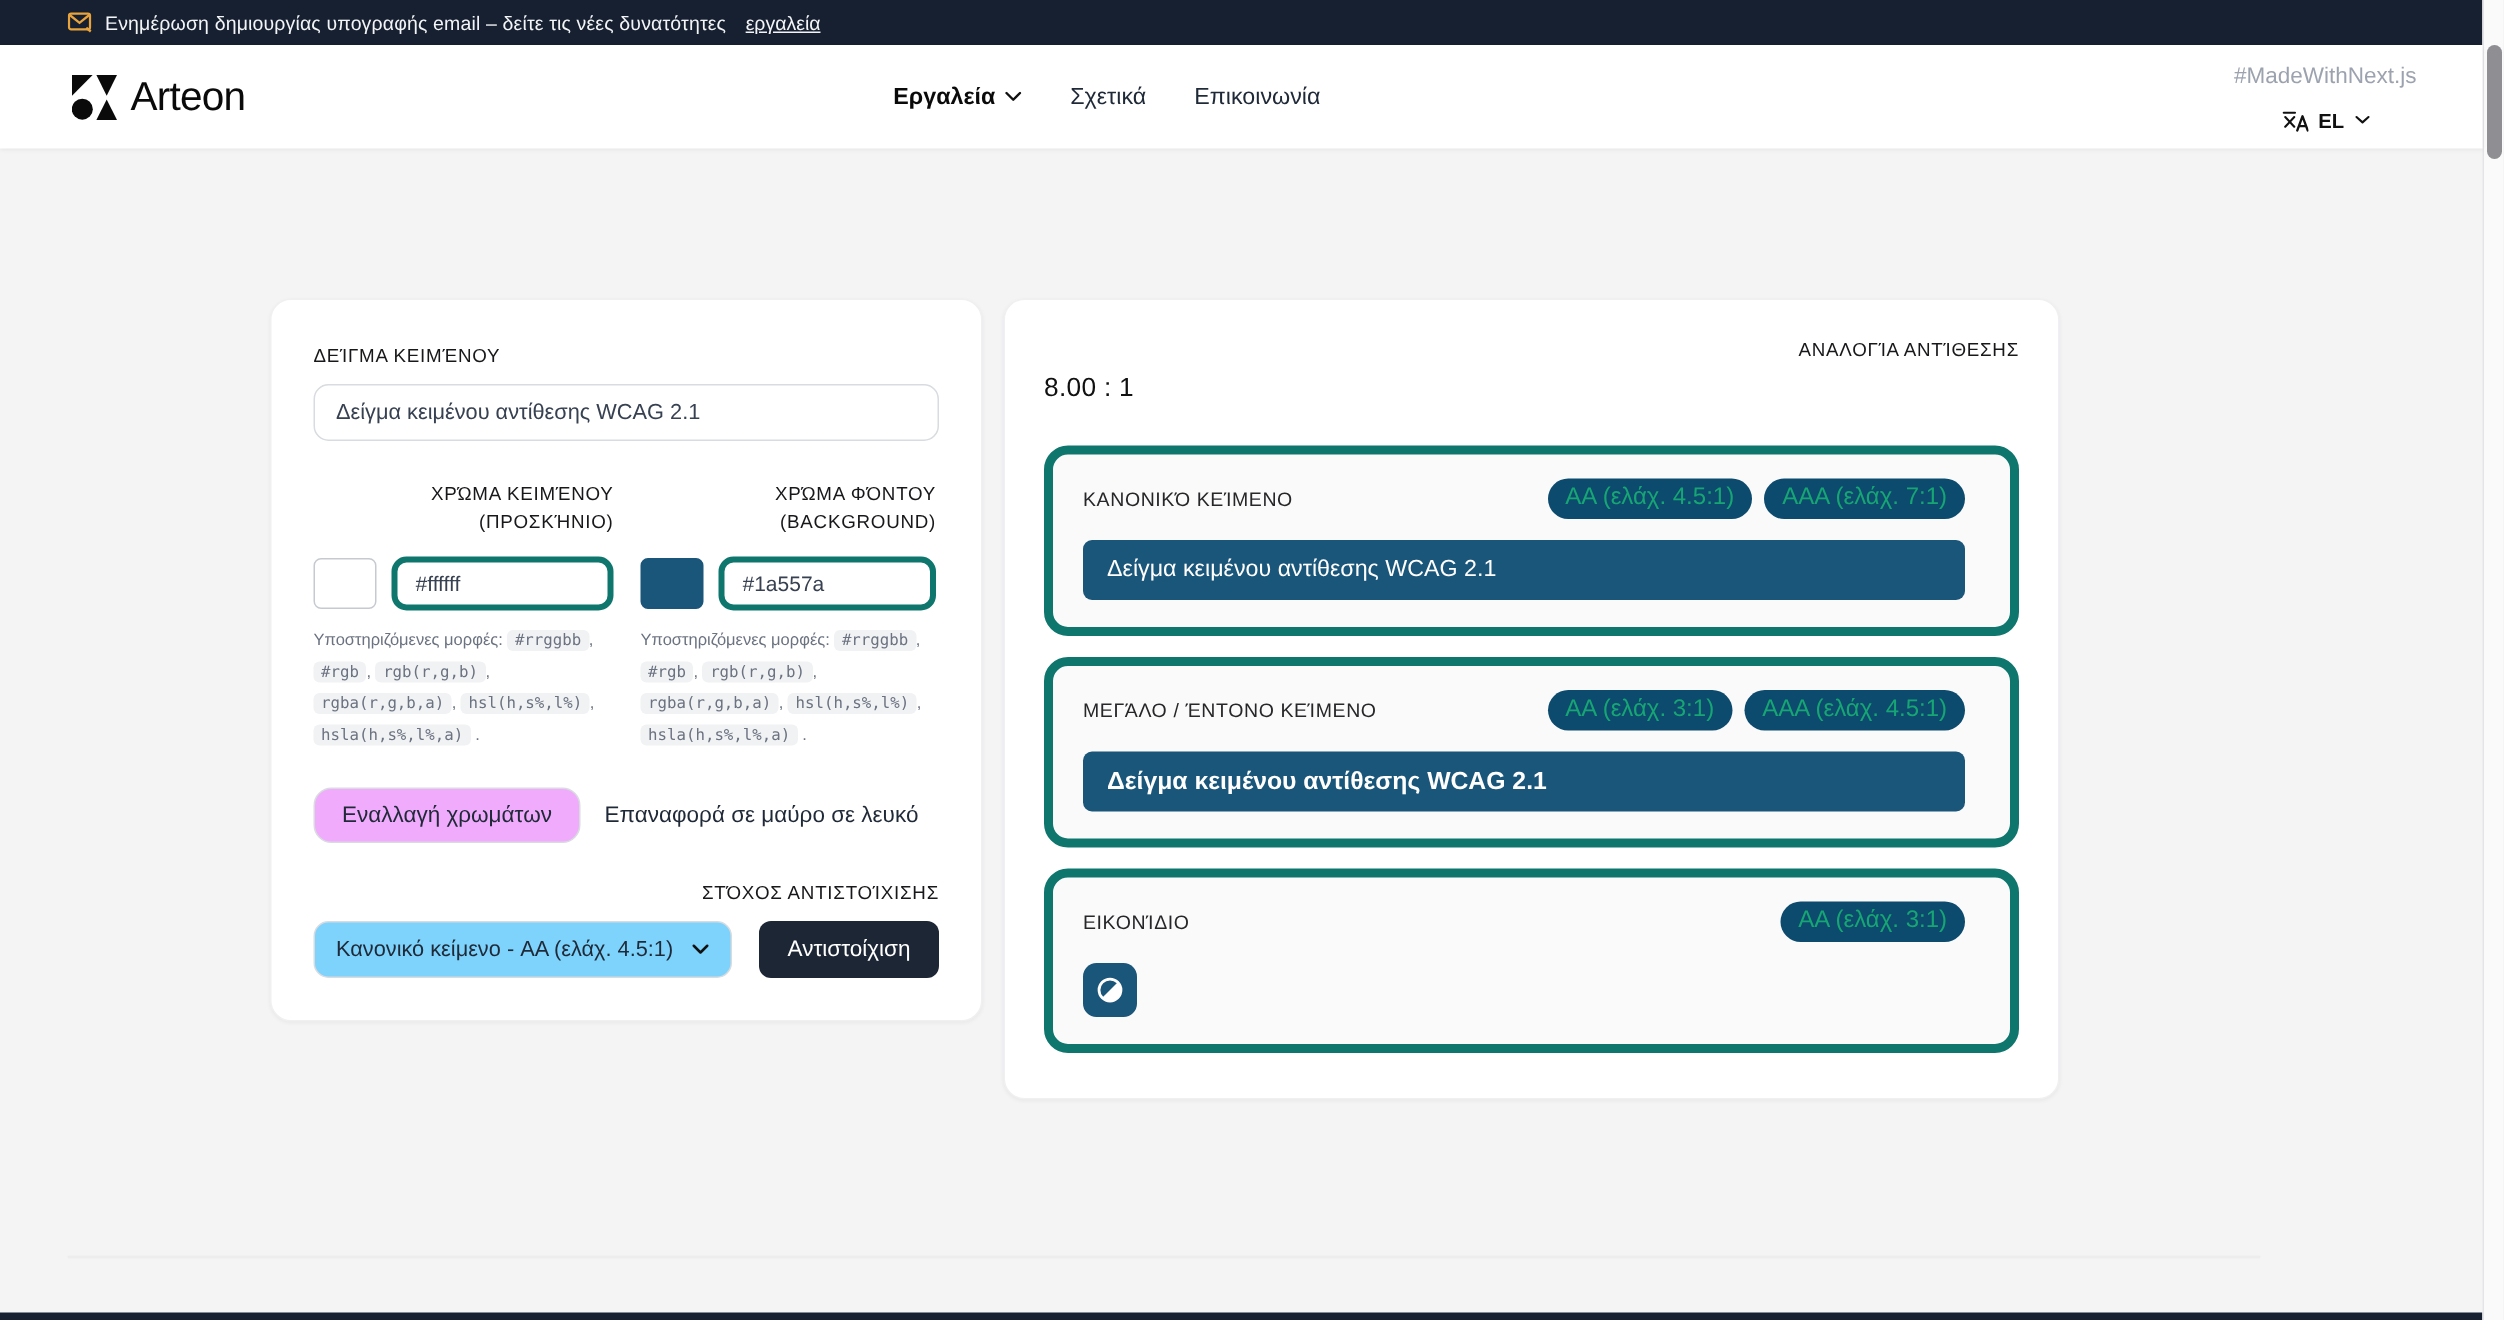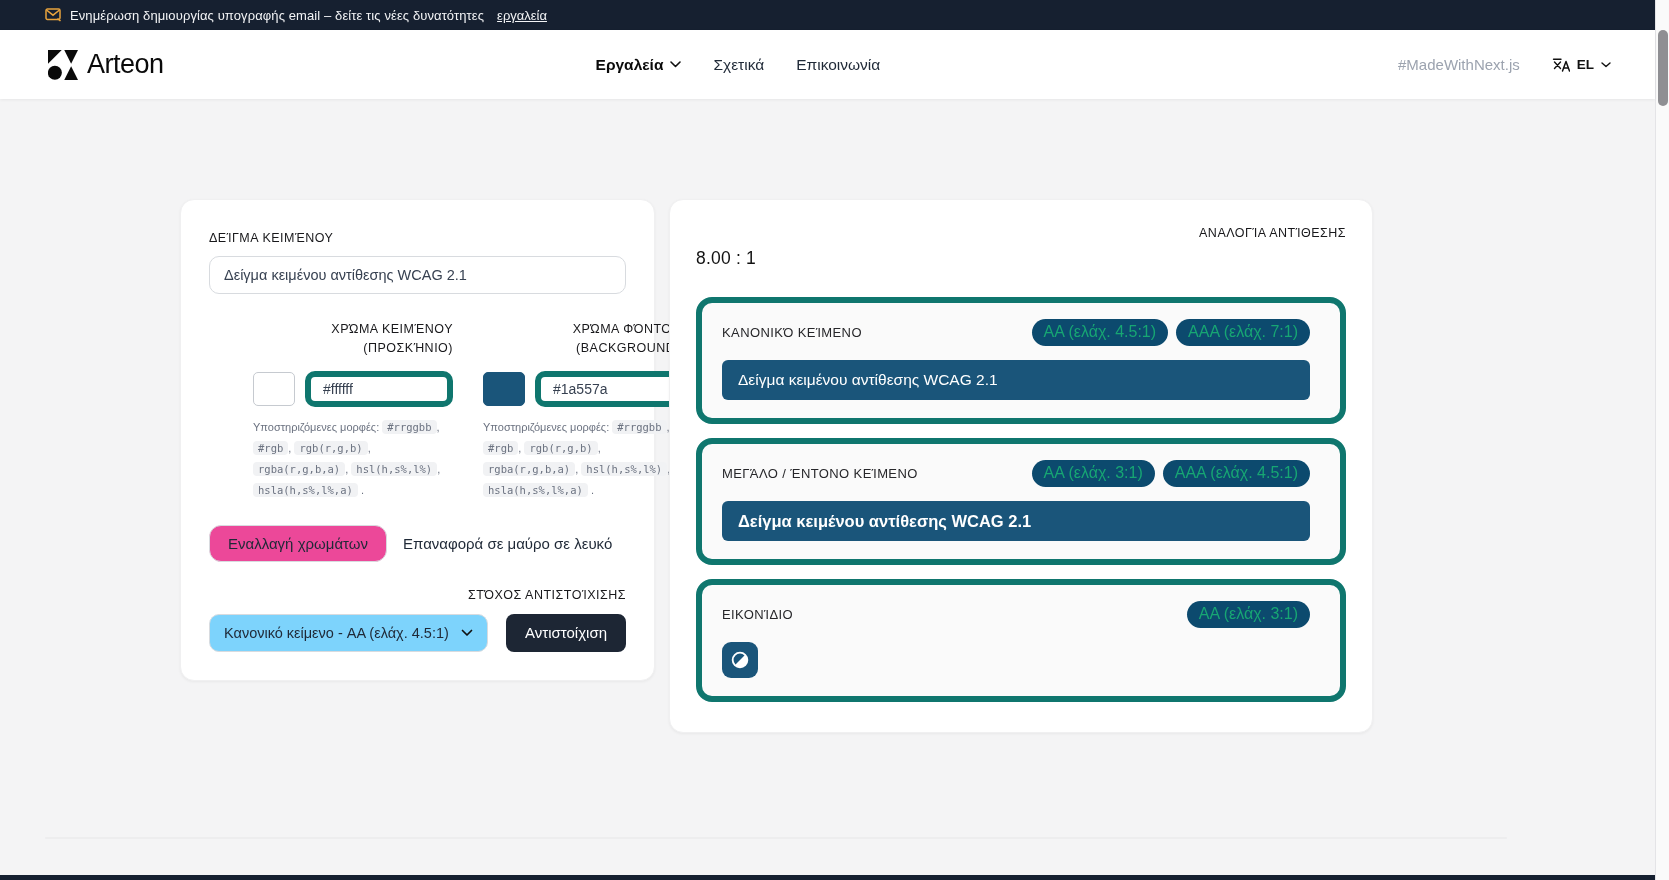--- a/index.html
+++ b/index.html
@@ -12,51 +12,51 @@
   .banner-text { color:#f3f4f6; font-size:13px; font-weight:500; letter-spacing:.1px; }
   .banner-link { color:#f3f4f6; font-size:13px; font-weight:500; text-decoration:underline; margin-left:5px; cursor:pointer; }
 
   
   .header { height:69px; width:1655px; background:#ffffff; display:flex; align-items:center; padding:0 44px 0 48px; box-shadow:0 1px 3px rgba(0,0,0,.06); position:relative; z-index:2; }
   .brand { display:flex; align-items:center; gap:9px; cursor:pointer; }
   .brand-name { font-size:27px; font-weight:500; color:#0a0a0a; letter-spacing:-.5px; }
   .nav { display:flex; align-items:center; gap:32px; margin-left:432px; }
   .nav-item { font-size:15.5px; color:#1f2937; cursor:pointer; display:flex; align-items:center; gap:7px; }
   .nav-item.active { font-weight:700; color:#0a0a0a; }
-  .hdr-right { margin-left:auto; display:flex; align-items:center; gap:32px; }
+  .hdr-right { margin-left:auto; display:flex; align-items:center; gap:14px;flex-direction:column; }
   .made-with { color:#9ca3af; font-size:15px; }
   .lang { display:flex; align-items:center; gap:7px; cursor:pointer; }
   .lang-glyph { font-size:15px; font-weight:700; color:#111; font-style:italic; }
   .lang-code { font-size:13.5px; font-weight:700; color:#111; font-style:normal; }
 
   
   .main { padding-top:100px; }
   .cards { display:flex; gap:14px; margin-left:180px; align-items:flex-start; }
   .card { background:#ffffff; border-radius:14px; box-shadow:0 1px 3px rgba(0,0,0,.05); border:1px solid #f0f0f1; }
   .card-left { width:475px; padding:28px; }
   .card-right { width:704px; padding:26px 26px 30px 26px; }
 
   .lbl { font-size:12.5px; letter-spacing:.5px; color:#18181b; font-weight:500;text-align:right; }
   .input { width:100%; height:38px; border:1px solid #d8dbdf; border-radius:10px; padding:0 14px; font-size:14.5px; color:#374151; background:#fff; font-family:"Liberation Sans",sans-serif; outline:none; }
   .sample-input { margin-top:10px; }
 
-  .color-cols { display:grid; grid-template-columns:200px 197px; gap:0 30px; margin-top:26px;margin-left:44px; }
+  .color-cols { display:grid; grid-template-columns:200px 197px; gap:0 18px; margin-top:26px; }
   .color-col .lbl { line-height:1.55; display:block; }
   .swatch-row { display:flex; gap:10px; margin-top:12px; align-items:center; }
   .swatch { width:42px; height:34px; border-radius:5px; border:1px solid #c6cad0; flex:none; cursor:pointer; }
   .swatch-white { background:#ffffff; }
   .swatch-accent { background:#1a557a; border-color:#1a557a; }
-  .hexfield { flex:1; height:36px; border:6px solid #0f766e; border-radius:10px; padding:0 12px; font-size:14px; color:#374151; font-family:"Liberation Sans",sans-serif; outline:none; min-width:0; }
+  .hexfield { flex:1; height:36px; border:4px solid #0f766e; border-radius:10px; padding:0 12px; font-size:14px; color:#374151; font-family:"Liberation Sans",sans-serif; outline:none; min-width:0; }
   .fmt { margin-top:10px; font-size:11px; color:#6b7280; line-height:1.9; }
   .tok { font-family:"DejaVu Sans Mono",monospace; font-size:10.5px; background:#f1f2f4; color:#6b7280; padding:1px 5px; border-radius:4px; }
   .tokw::after { content:", "; }
   .tokw.last::after { content:" ."; }
 
   .btn-row { display:flex; align-items:center; gap:6px; margin-top:24px; }
-  .btn-swap { background:#ec4899; border:1px solid #d8dbdf; border-radius:12px; padding:9px 18px; font-size:15px; color:#1f2937; cursor:pointer; font-family:"Liberation Sans",sans-serif; }
+  .btn-swap { background:#f0abfc; border:1px solid #d8dbdf; border-radius:12px; padding:9px 18px; font-size:15px; color:#1f2937; cursor:pointer; font-family:"Liberation Sans",sans-serif; }
   .btn-reset { background:transparent; border:none; padding:9px 10px; font-size:15px; color:#1f2937; cursor:pointer; font-family:"Liberation Sans",sans-serif; }
 
   .target-lbl { margin-top:26px; }
   .target-row { display:flex; gap:18px; margin-top:12px; }
   .select { width:292px; height:38px; border:1px solid #d8dbdf; border-radius:10px; background:#7dd3fc; display:flex; align-items:center; justify-content:space-between; padding:0 14px; font-size:14.5px; color:#1f2937; cursor:pointer; }
   .btn-match { background:#1d2634; color:#fff; border:none; border-radius:8px; height:38px; padding:0 19px; font-size:15px; cursor:pointer; font-family:"Liberation Sans",sans-serif; }
 
   
   .ratio-val { margin-top:8px; font-size:17.5px; color:#111; letter-spacing:.2px; }
   .result-row { background:#fafafa; border:6px solid #0f766e; border-radius:16px; padding:16px 30px 18px 20px; margin-top:14px; }

